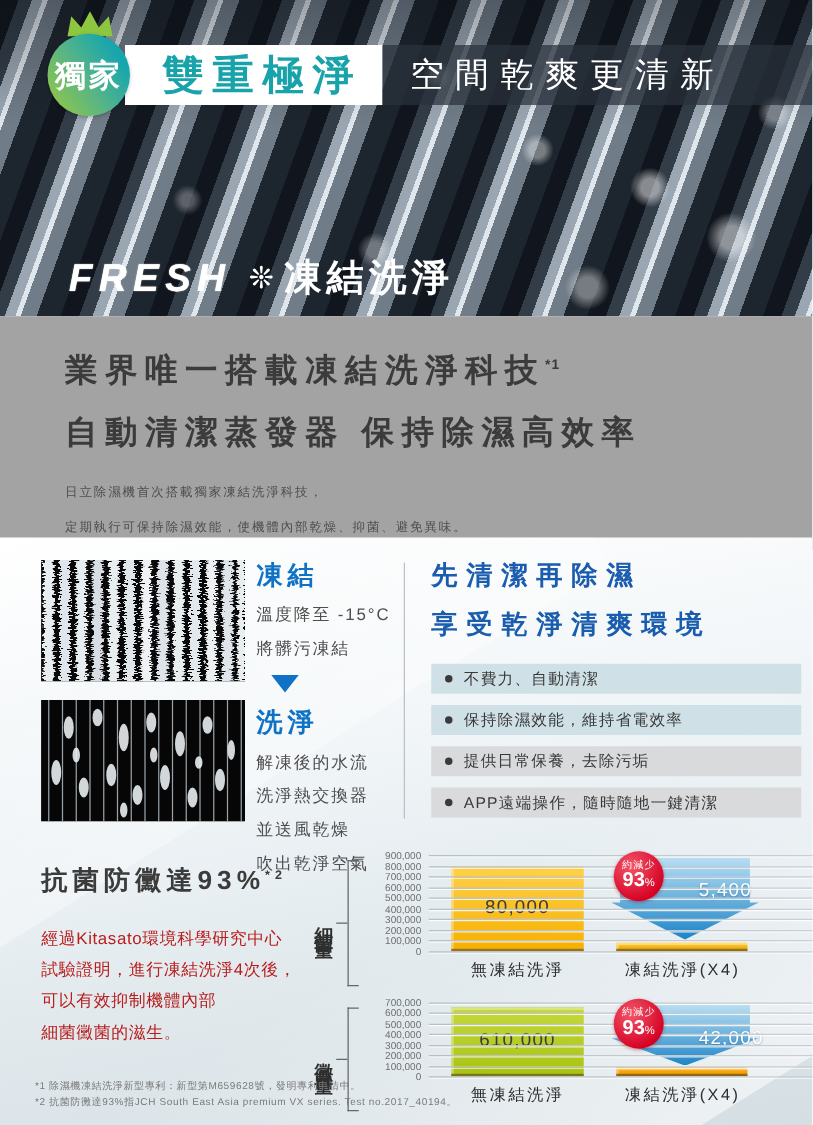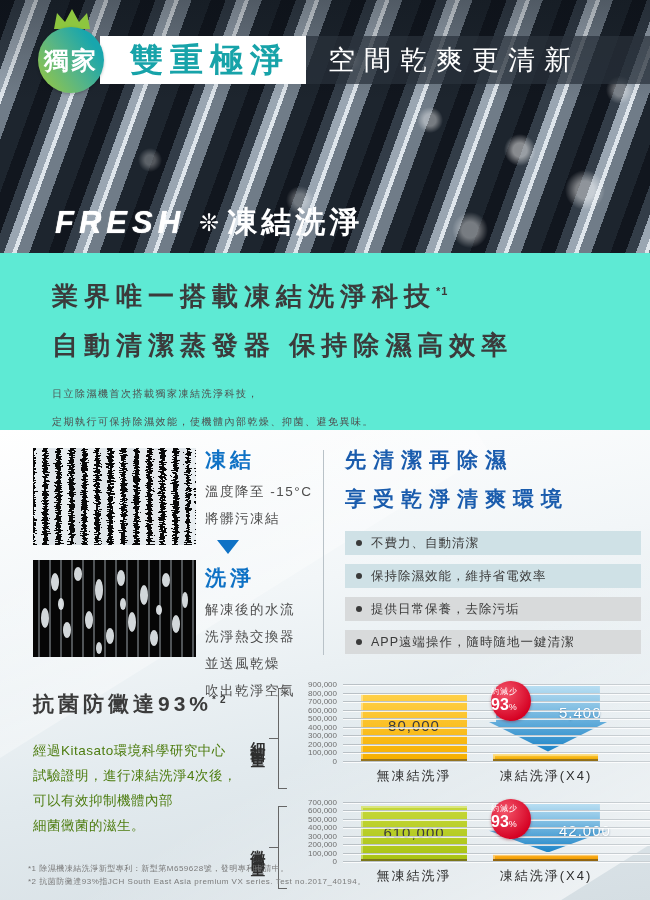--- a/index.html
+++ b/index.html
@@ -48,21 +48,21 @@
   .hero-crown { position:absolute; top:9px; left:52px; z-index:2; }
   .fresh-logo { position:absolute; left:55px; top:202px; display:flex; align-items:center; color:#fff; }
   .fresh-word {
     font-size:31px; font-weight:bold; letter-spacing:5px; font-style:italic;
     text-shadow:0 0 1px #fff;
   }
   .fresh-flake { font-size:24px; margin:0 8px 0 14px; }
   .fresh-cjk { font-size:30px; letter-spacing:4px; font-weight:bold; }
 
   
-  .intro { position:absolute; top:253px; left:0; width:650px; height:187px; background:#5eead4; }
+  .intro { position:absolute; top:253px; left:0; width:650px; height:187px; background:#a3a3a3; }
   .intro-h { color:#3b3b3b; font-weight:600; font-size:26px; letter-spacing:6px; margin-left:52px; white-space:nowrap; }
   .intro-h1 { margin-top:26px; }
   .intro-h2 { margin-top:14px; }
   .intro-h sup { font-size:11px; letter-spacing:1px; }
   .intro-p { color:#4e4e4e; font-size:10px; letter-spacing:1.5px; margin-left:52px; white-space:nowrap; }
   .intro-p1 { margin-top:24px; }
   .intro-p2 { margin-top:14px; }
 
   
   .lower-bg {
@@ -97,21 +97,21 @@
   .benefit-item { width:296px; height:24px; display:flex; align-items:center; padding-left:11px; margin-bottom:9px; }
   .benefit-item.alt-a { background:#cfe1e6; }
   .benefit-item.alt-b { background:#d8dadb; }
   .benefit-dot { width:6px; height:6px; border-radius:50%; background:#3a3a3a; margin-right:9px; flex:0 0 auto; }
   .benefit-text { color:#3a3a3a; font-size:12.5px; letter-spacing:1px; white-space:nowrap; }
 
   
   .bottom { position:absolute; top:680px; left:0; width:650px; height:200px; }
   .anti-h { color:#3b3b3b; font-size:21px; font-weight:600; letter-spacing:4px; margin:10px 0 0 33px; white-space:nowrap; }
   .anti-h sup { font-size:10px; }
-  .anti-p { color:#4d7c0f; font-size:13.5px; letter-spacing:0.5px; margin:20px 0 0 33px; line-height:25px; white-space:nowrap; }
+  .anti-p { color:#b91c1c; font-size:13.5px; letter-spacing:0.5px; margin:20px 0 0 33px; line-height:25px; white-space:nowrap; }
 
   .charts { position:absolute; left:248px; top:4px; width:400px; }
   .chart-row { display:flex; align-items:flex-start; margin-bottom:13px; }
   .chart-ylab { display:flex; align-items:center; margin-top:4px; }
   .vlabel { writing-mode:vertical-rl; color:#2e2e2e; font-size:15px; font-weight:600;
     letter-spacing:6px; line-height:20px; }
   .bracket { position:relative; width:9px; border:1px solid #666; border-right:none; margin-left:10px; }
   .bracket::before { content:""; position:absolute; left:-10px; top:50%; width:9px; height:1px; background:#666; }
   .plot { position:relative; margin-left:6px; }
   .grid { position:relative; margin-left:50px; width:308px; }
@@ -125,21 +125,21 @@
   .bar-1 { left:150px; width:105px; }
   .bar-biglabel { color:#3c3c3c; font-size:15px; letter-spacing:1px; }
   .catlab { position:absolute; text-align:center; color:#2e2e2e; font-size:13px; letter-spacing:2px; white-space:nowrap; }
   .cat-0 { left:18px; width:106px; }
   .cat-1 { left:138px; width:130px; }
   .arrow-wrap { position:absolute; left:146px; width:118px; top:2px; }
   .arrow-wrap svg { display:block; width:100%; height:100%; }
   .val-label { position:absolute; color:#fff; font-size:15px; letter-spacing:1px; left:70px; top:18px; text-shadow:0 1px 2px rgba(0,60,110,.4); }
   .badge { position:absolute; left:148px; top:-3px; width:40px; height:40px; border-radius:50%;
     background:radial-gradient(circle at 35% 30%, #f3556a, #d50022 75%);
-    display:flex; flex-direction:column; justify-content:center; z-index:4;
+    display:flex; flex-direction:column; align-items:center; justify-content:center; z-index:4;
     box-shadow:0 1px 3px rgba(120,0,20,.4); }
   .badge-prefix { color:#fff; font-size:8px; letter-spacing:1px; line-height:9px; }
   .badge-pct { color:#fff; font-size:16px; font-weight:bold; line-height:17px; }
   .badge-pct small { font-size:9px; font-weight:normal; }
 
   .footnotes { position:absolute; left:28px; top:862px; }
   .footnote { color:#7a7a7a; font-size:8px; letter-spacing:.5px; line-height:13px; white-space:nowrap; }
 </style>
 </head>
 <body>

